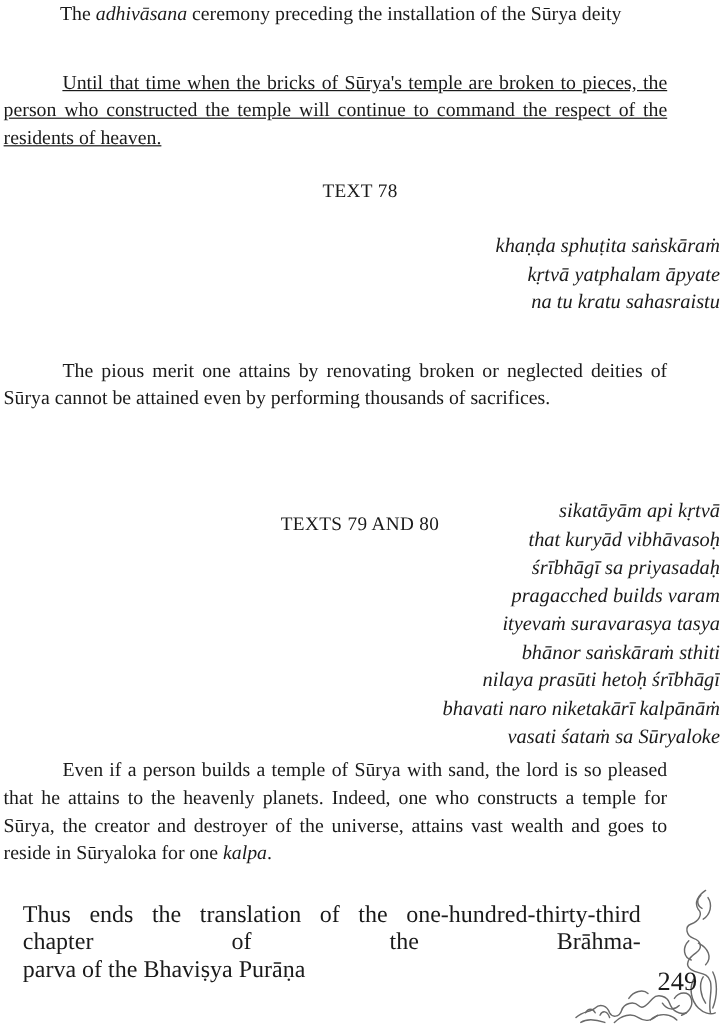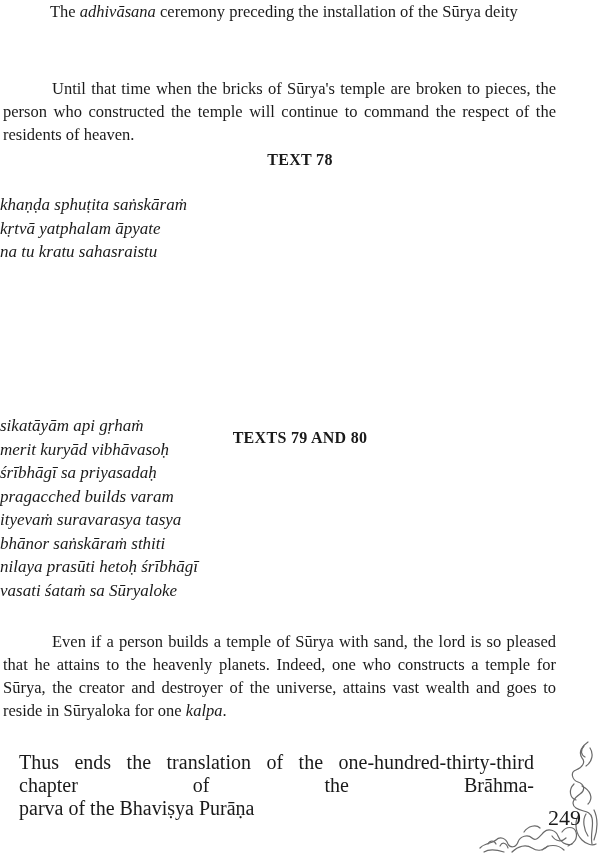--- a/index.html
+++ b/index.html
@@ -4,61 +4,63 @@
 <style>
   html, body { margin: 0; padding: 0; background: #ffffff; }
   body { width: 600px; height: 855px; position: relative; overflow: hidden;
          font-family: "Liberation Serif", "DejaVu Serif", serif; color: #1a1a1a; }
   .page { position: absolute; left: 0; top: 0; width: 571px; height: 855px; }
   .running-head { position: absolute; left: 50px; top: 2px; font-size: 16.5px; line-height: 20px; white-space: nowrap; }
   .running-head i { font-style: italic; }
   .para { position: absolute; left: 3px; width: 553px; font-size: 16.5px; line-height: 23px;
           text-align: justify; text-indent: 49px; margin: 0; }
   .para i { font-style: italic; }
-  .heading { position: absolute; left: 0; width: 600px; text-align: center; font-weight: bold;
+  .heading { position: absolute; left: 0; width: 600px; text-align: center; font-weight: normal;
              font-size: 16px; line-height: 20px; letter-spacing: 0.3px; }
-  .verse { position: absolute; left: 0; width: 600px; text-align: left; font-style: italic;
+  .verse { position: absolute; left: 0; width: 600px; text-align: right; font-style: italic;
            font-size: 17px; line-height: 23.5px; }
   .verse div { white-space: nowrap; }
   .colophon { position: absolute; left: 3px; width: 515px; font-size: 20px; line-height: 23px;
               text-align: justify; margin: 16px; font-family: Liberation Serif, serif; }
   .page-number { position: absolute; left: 548px; top: 808px; font-size: 22px; line-height: 20px; }
   .ornament { position: absolute; left: 478px; top: 740px; width: 122px; height: 115px; }
 </style>
 </head>
 <body>
 
 <div class="page">
 
   <div class="running-head"><span>The </span><i>adhivāsana</i><span> ceremony preceding the installation of the Sūrya deity</span></div>
 
-  <p class="para" style="top:77px;">Until that time when the bricks of Sūrya's temple are broken to pieces, the person who constructed the temple will continue to command the respect of the residents of heaven.</p>
+  <p class="para" style="top:57px;text-decoration:underline;">Until that time when the bricks of Sūrya's temple are broken to pieces, the person who constructed the temple will continue to command the respect of the residents of heaven.</p>
 
   <div class="heading" style="top:150px;">TEXT 78</div>
 
   <div class="verse" style="top:193px;">
     <div>khaṇḍa sphuṭita saṅskāraṁ</div>
     <div>kṛtvā yatphalam āpyate</div>
     <div>na tu kratu sahasraistu</div>
   </div>
 
+  <p class="para" style="top:297px;">The pious merit one attains by renovating broken or neglected deities of Sūrya cannot be attained even by performing thousands of sacrifices.</p>
 
   <div class="heading" style="top:384px;margin-top:44px;">TEXTS 79 AND 80</div>
 
   <div class="verse" style="top:414px;">
-    <div>sikatāyām api gṛhaṁ</div>
-    <div>merit kuryād vibhāvasoḥ</div>
+    <div>sikatāyām api kṛtvā</div>
+    <div>that kuryād vibhāvasoḥ</div>
     <div>śrībhāgī sa priyasadaḥ</div>
     <div>pragacched builds varam</div>
   </div>
 
   <div class="verse" style="top:508px;">
     <div>ityevaṁ suravarasya tasya</div>
     <div>bhānor saṅskāraṁ sthiti</div>
     <div>nilaya prasūti hetoḥ śrībhāgī</div>
+    <div>bhavati naro niketakārī kalpānāṁ</div>
     <div>vasati śataṁ sa Sūryaloke</div>
   </div>
 
   <p class="para" style="top:630px;"><span>Even if a person builds a temple of Sūrya with sand, the lord is so pleased that he attains to the heavenly planets. Indeed, one who constructs a temple for Sūrya, the creator and destroyer of the universe, attains vast wealth and goes to reside in Sūryaloka for one </span><i>kalpa</i><span>.</span></p>
 
   <div class="colophon" style="top:735px;">
     <div style="text-align:justify; text-align-last:justify;">Thus ends the translation of the one-hundred-thirty-third chapter of the Brāhma-</div>
     <div>parva of the Bhaviṣya Purāṇa</div>
   </div>
 

